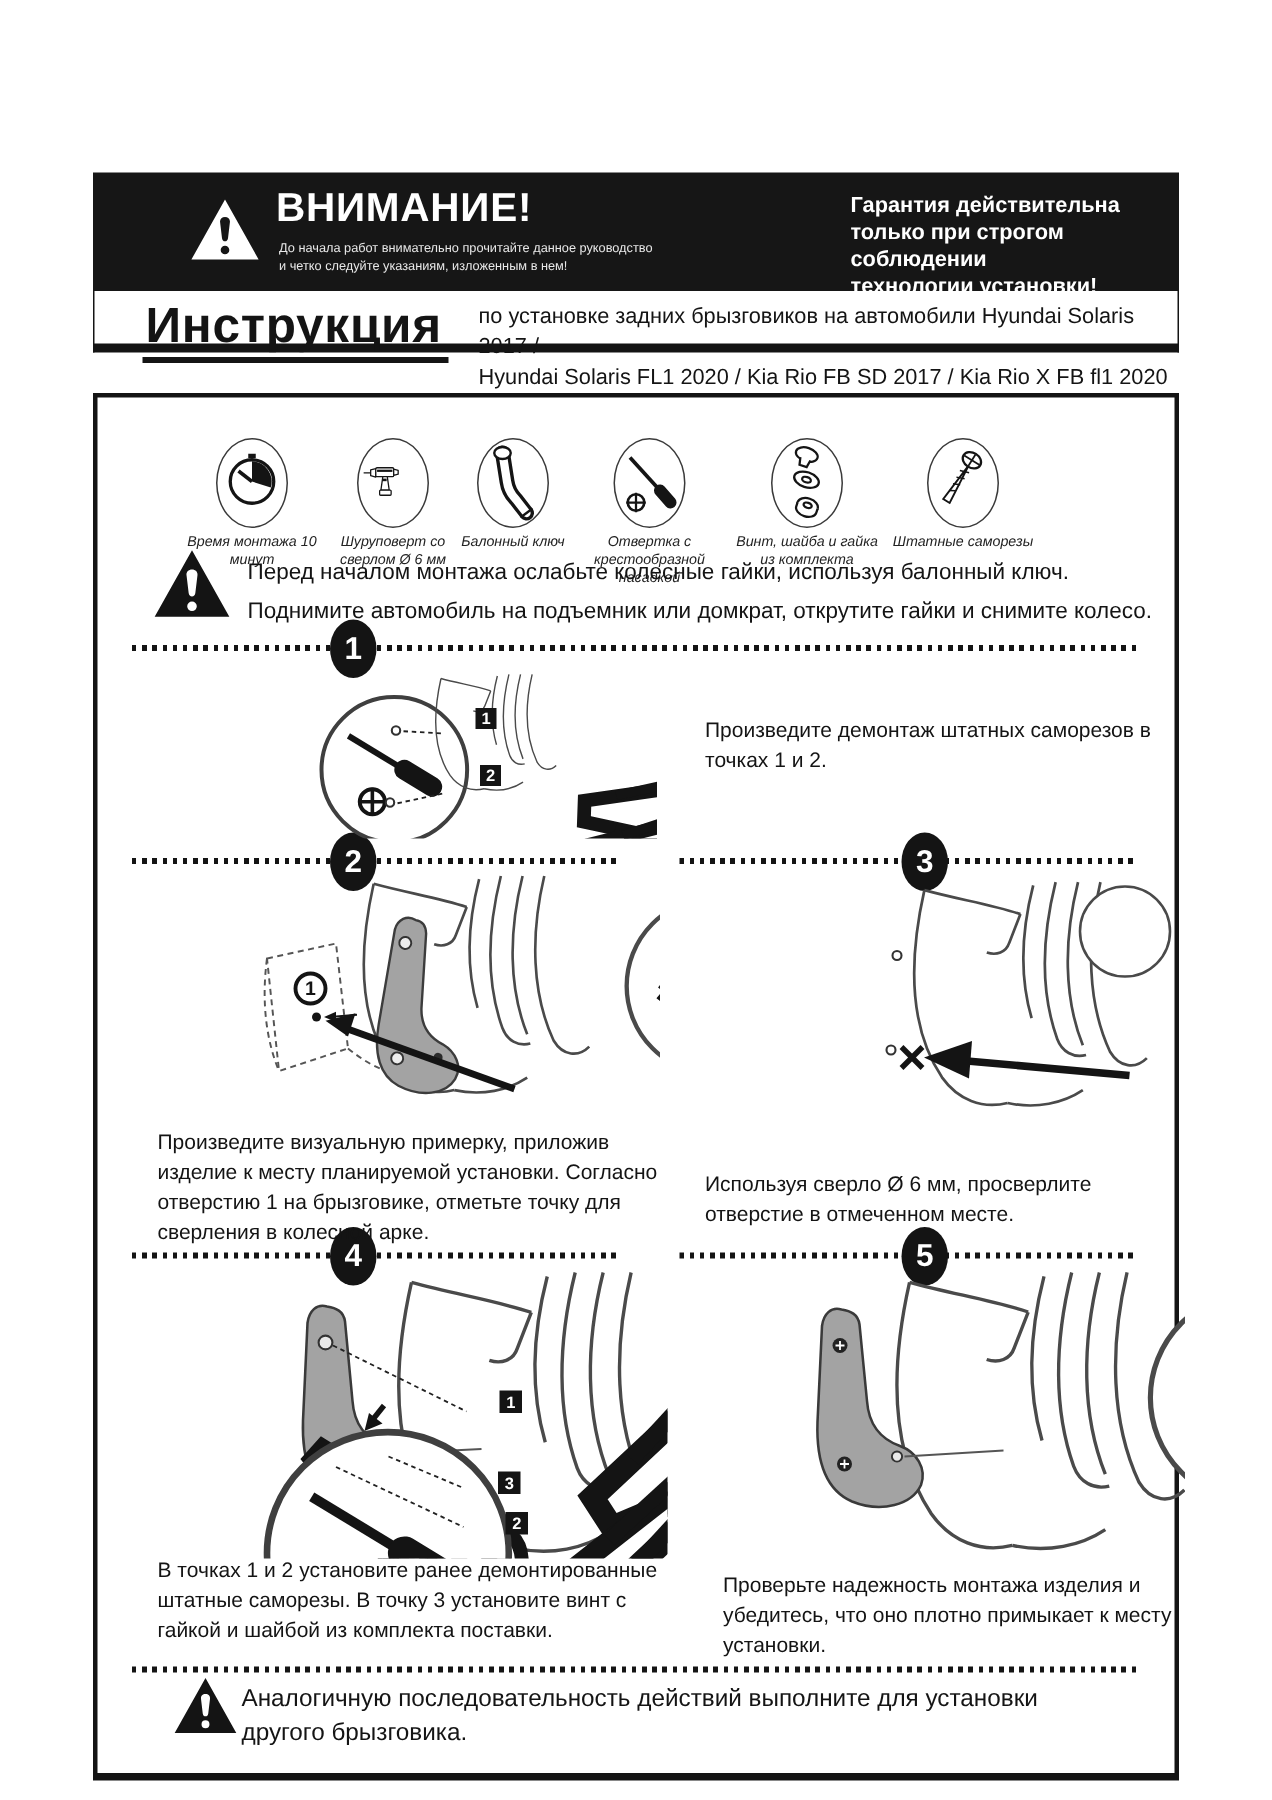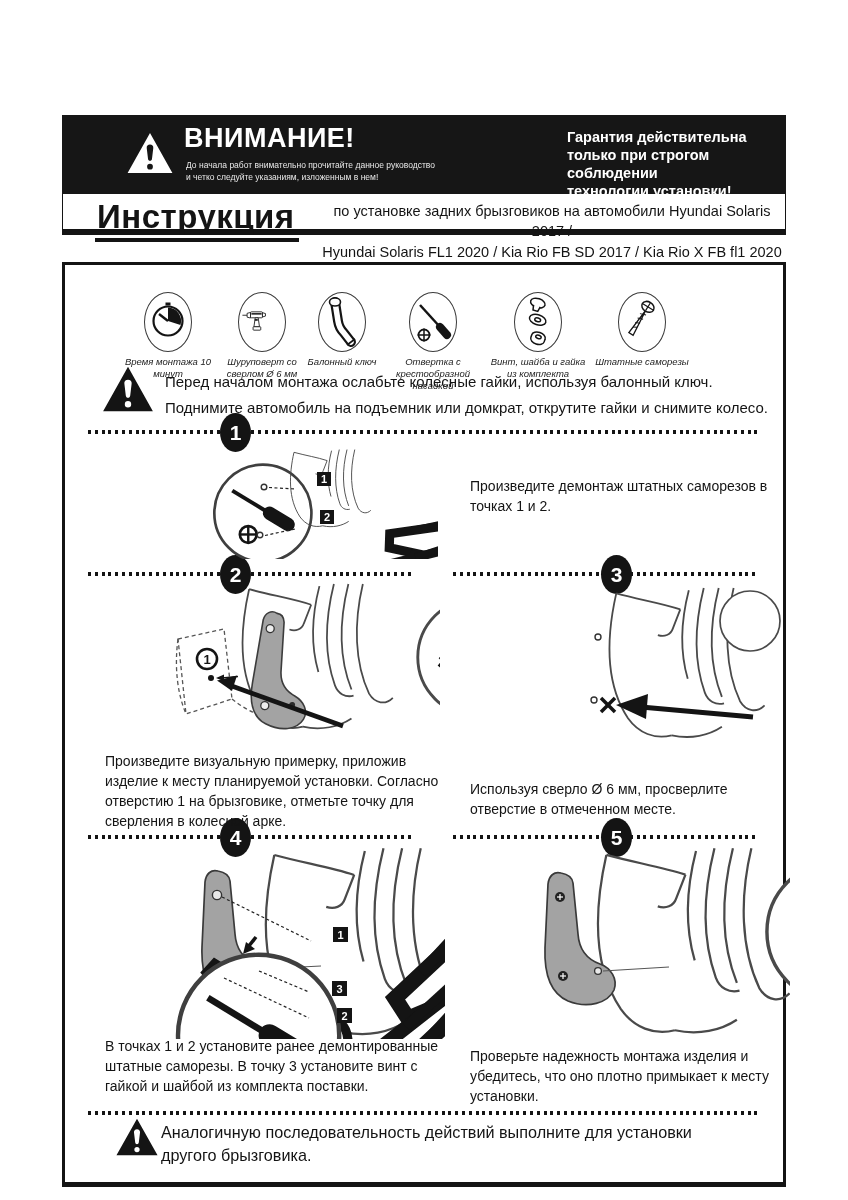--- a/index.html
+++ b/index.html
@@ -8,21 +8,21 @@
   
   .banner{position:absolute;left:62px;top:115px;width:724px;height:79px;background:#161616;}
   .banner-tri{position:absolute;left:64px;top:16px;}
   .banner-title{position:absolute;left:122px;top:8px;font-size:27px;font-weight:bold;color:#fff;letter-spacing:.5px;}
   .banner-sub{position:absolute;left:124px;top:44px;font-size:8.5px;line-height:1.45;color:#e8e8e8;}
   .banner-right{position:absolute;left:505px;top:13px;font-size:14.5px;font-weight:bold;color:#fff;line-height:1.25;}
   
   .hstrip{position:absolute;left:62px;top:194px;width:724px;height:41px;box-sizing:border-box;
           border-left:1.5px solid #141414;border-right:1.5px solid #141414;border-bottom:6px solid #141414;background:#fff;}
   .htitle{position:absolute;left:32px;top:4px;font-size:33px;font-weight:bold;border-bottom:4px solid #141414;padding:0 4px 2px 2px;letter-spacing:.5px;}
-  .hsub{position:absolute;left:256px;top:7px;font-size:14.5px;line-height:1.4;color:#141414;text-align:center;}
+  .hsub{position:absolute;left:256px;top:7px;font-size:14.5px;line-height:1.4;color:#141414;}
   
   .mainbox{position:absolute;left:62px;top:262px;width:724px;height:925px;box-sizing:border-box;
            border:3px solid #141414;border-bottom-width:5px;background:#fff;}
   .tools-heading{position:absolute;left:0;top:3px;width:100%;text-align:center;font-size:21.5px;font-weight:600;}
   .tool{position:absolute;top:27px;width:104px;text-align:center;}
   .t1{left:51px}.t2{left:145px}.t3{left:225px}.t4{left:316px}.t5{left:421px}.t6{left:525px}
   .tool-oval{width:46px;height:58px;border:1.6px solid #3a3a3a;border-radius:50%;margin:0 auto;
              display:flex;align-items:center;justify-content:center;background:#fff;}
   .tool-label{margin-top:4px;font-size:9.5px;font-style:italic;line-height:1.25;color:#222;}
   .prewarn-text{position:absolute;left:100px;top:104px;font-size:15px;line-height:1.7;}
@@ -41,21 +41,21 @@
   .b1{left:155px;top:148px}.b2{left:155px;top:290px}.b3{left:536px;top:290px}
   .b4{left:155px;top:553px}.b5{left:536px;top:553px}
   .illo{position:absolute;}
   .i1{left:28px;top:182px}.i2{left:25px;top:318px}.i3{left:390px;top:318px}
   .i4{left:20px;top:582px}.i5{left:390px;top:582px}
   .step-text{position:absolute;font-size:14px;line-height:1.42;}
   .st1{left:405px;top:212px;width:300px;}
   .st2{left:40px;top:487px;width:358px;}
   .st3{left:405px;top:487px;width:312px;margin-top:28px;}
   .st4{left:40px;top:772px;width:342px;}
-  .st5{left:405px;top:782px;width:312px;}
+  .st5{left:417px;top:782px;width:312px;}
   .foot-text{position:absolute;left:96px;top:856px;width:565px;font-size:16.2px;line-height:1.45;}
   svg{display:block;}
   .defs{position:absolute;width:0;height:0;}
 </style>
 </head>
 <body>
 
 <svg class="defs" aria-hidden="true">
   <defs>
     <symbol id="sym-warning" viewBox="0 0 60 54">

